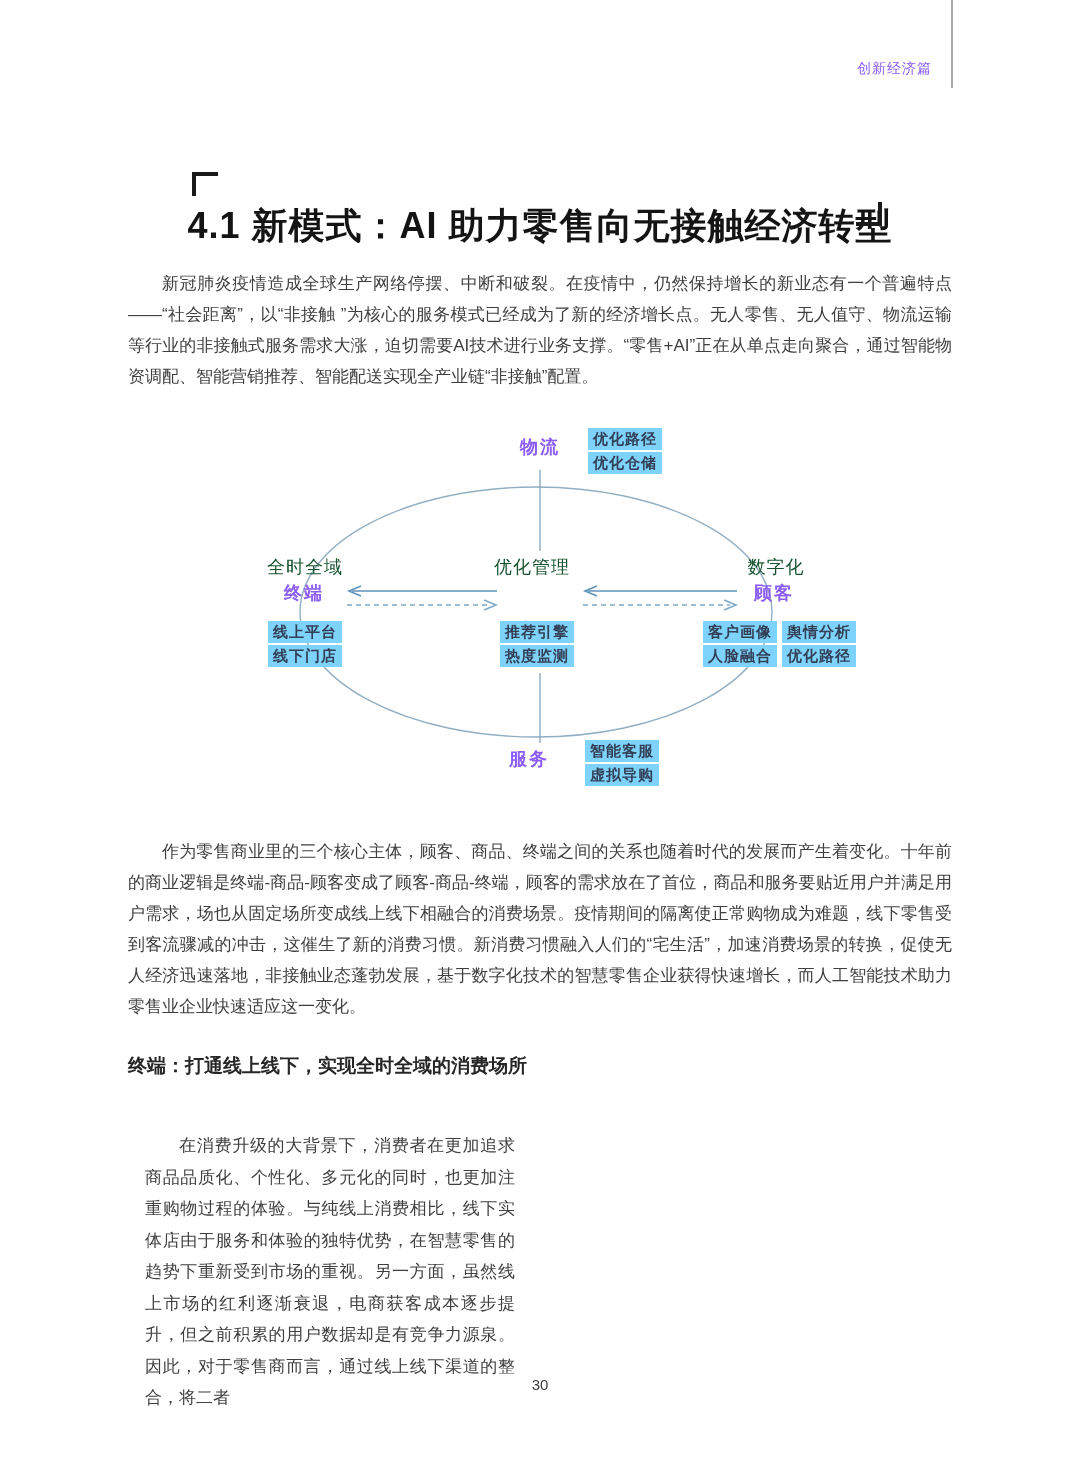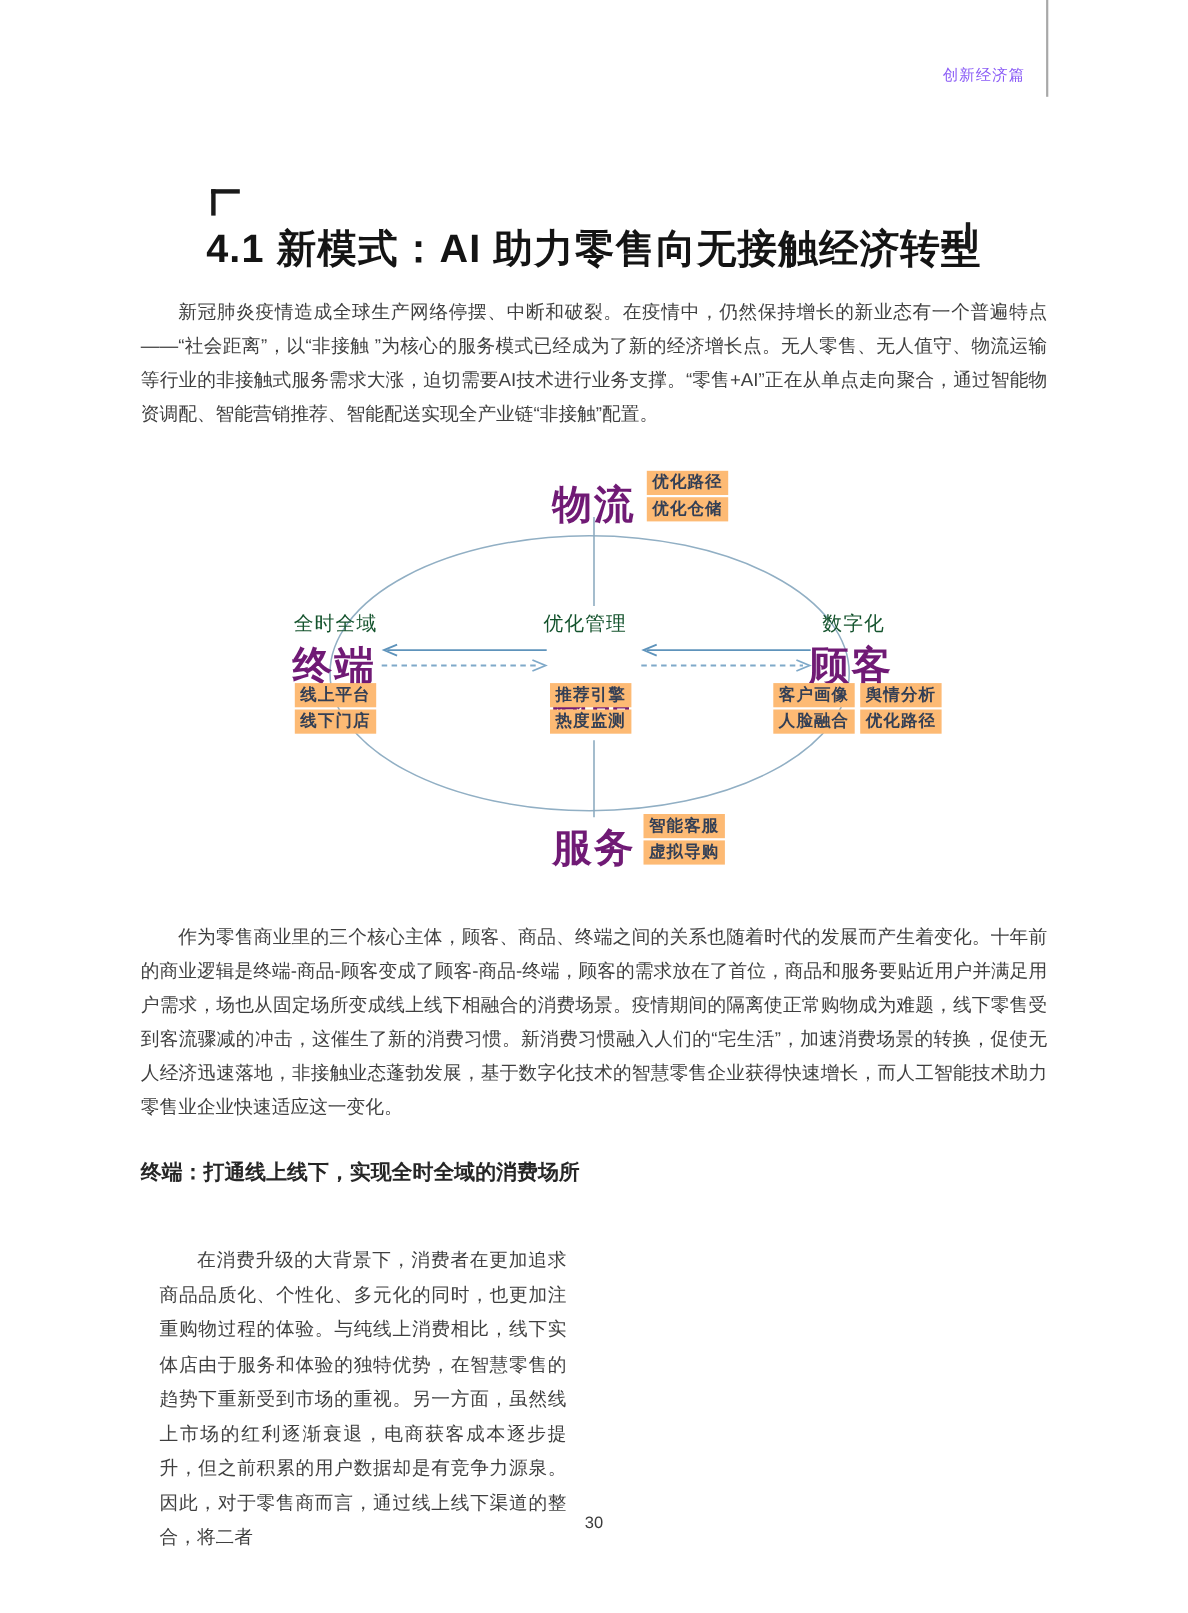--- a/index.html
+++ b/index.html
@@ -18,25 +18,25 @@
   .bracket-br{top:202px;left:856px;border-right:4px solid #1a1a1a;border-bottom:4px solid #1a1a1a;}
   
   .para{position:absolute;left:128px;width:824px;font-size:17px;line-height:31px;
         text-align:justify;color:#3f3f3f;}
   .para p{margin:0;text-indent:2em;}
   .p1{top:268px;}
   .p2{top:836px;}
   
   .diagram{position:absolute;left:0;top:415px;width:1080px;height:400px;}
   .diagram svg{position:absolute;left:0;top:0;}
-  .dg-node{position:absolute;transform:translateX(-50%);font-size:36px;font-weight:bold;
-           color:#701a75;white-space:nowrap;letter-spacing:2px;}
+  .dg-node{position:absolute;transform:translateX(-50%);font-size:18px;font-weight:bold;
+           color:#8b5cf6;white-space:nowrap;letter-spacing:2px;}
   .dg-label{position:absolute;transform:translateX(-50%);font-size:18px;color:#14532d;
             white-space:nowrap;letter-spacing:1px;}
-  .dg-tag{display:inline-block;background:#fdba74;color:#333f55;font-size:15px;font-weight:bold;
+  .dg-tag{display:inline-block;background:#7dd3fc;color:#333f55;font-size:15px;font-weight:bold;
           line-height:22px;padding:0 5px;white-space:nowrap;letter-spacing:1px;}
   .dg-tagcol{position:absolute;display:flex;flex-direction:column;gap:2px;align-items:flex-start;}
   .dg-taggrid{position:absolute;display:grid;grid-template-columns:auto auto;gap:2px 5px;}
   
   .subheading{position:absolute;left:128px;top:1053px;font-size:19px;font-weight:bold;color:#262626;}
   .col{position:absolute;top:1113px;font-size:17px;line-height:31.5px;text-align:justify;color:#3f3f3f;}
   .col p{margin:17px;}
   .col-left{left:128px;width:404px;}
   .col-left p{text-indent:2em;}
   .col-right{left:556px;width:396px;}
@@ -105,21 +105,21 @@
 
     <div class="dg-label" style="left:776px;top:140px;">数字化</div>
     <div class="dg-node" style="left:774px;top:166px;">顾客</div>
     <div class="dg-taggrid" style="left:703px;top:206px;">
       <span class="dg-tag">客户画像</span>
       <span class="dg-tag">舆情分析</span>
       <span class="dg-tag">人脸融合</span>
       <span class="dg-tag">优化路径</span>
     </div>
 
-    <div class="dg-node" style="left:540px;top:332px;">服务</div>
+    <div class="dg-node" style="left:529px;top:332px;">服务</div>
     <div class="dg-tagcol" style="left:585px;top:325px;">
       <span class="dg-tag">智能客服</span>
       <span class="dg-tag">虚拟导购</span>
     </div>
   </div>
 
   <div class="para p2">
     <p>作为零售商业里的三个核心主体，顾客、商品、终端之间的关系也随着时代的发展而产生着变化。十年前的商业逻辑是终端-商品-顾客变成了顾客-商品-终端，顾客的需求放在了首位，商品和服务要贴近用户并满足用户需求，场也从固定场所变成线上线下相融合的消费场景。疫情期间的隔离使正常购物成为难题，线下零售受到客流骤减的冲击，这催生了新的消费习惯。新消费习惯融入人们的“宅生活”，加速消费场景的转换，促使无人经济迅速落地，非接触业态蓬勃发展，基于数字化技术的智慧零售企业获得快速增长，而人工智能技术助力零售业企业快速适应这一变化。</p>
   </div>
 

